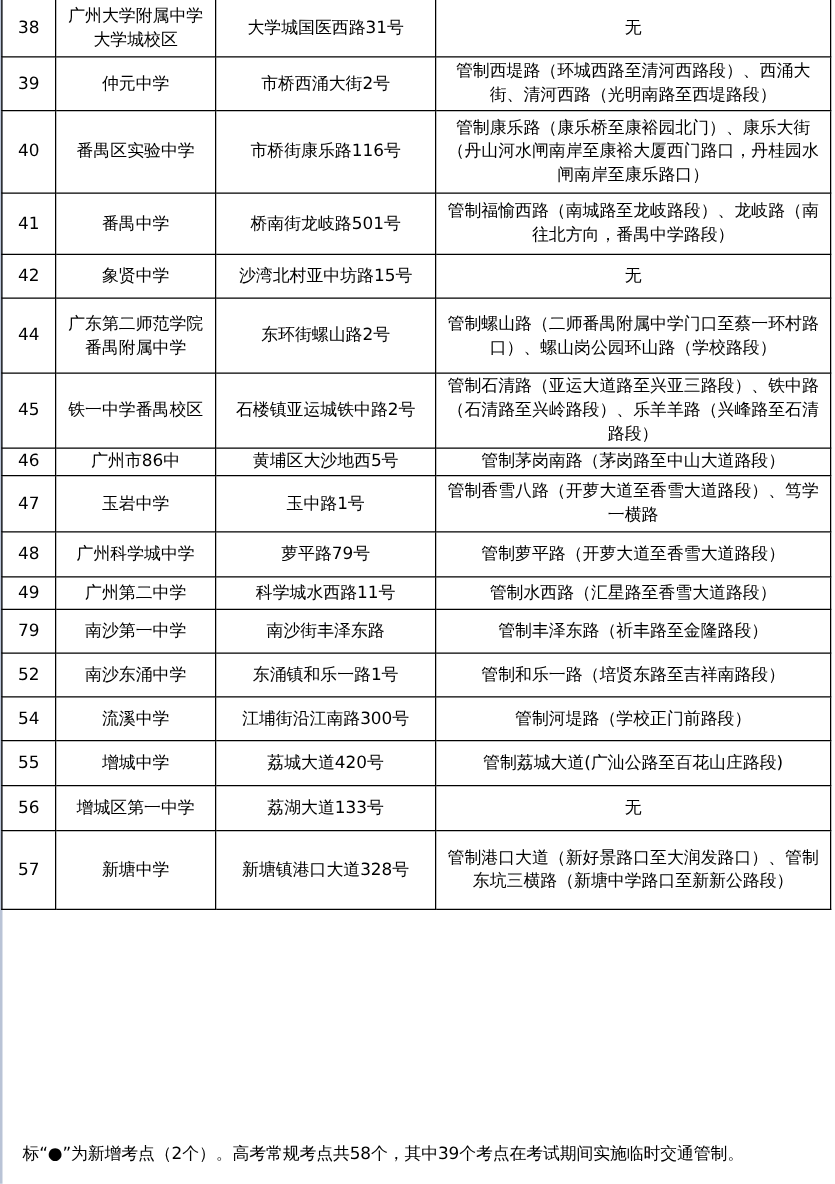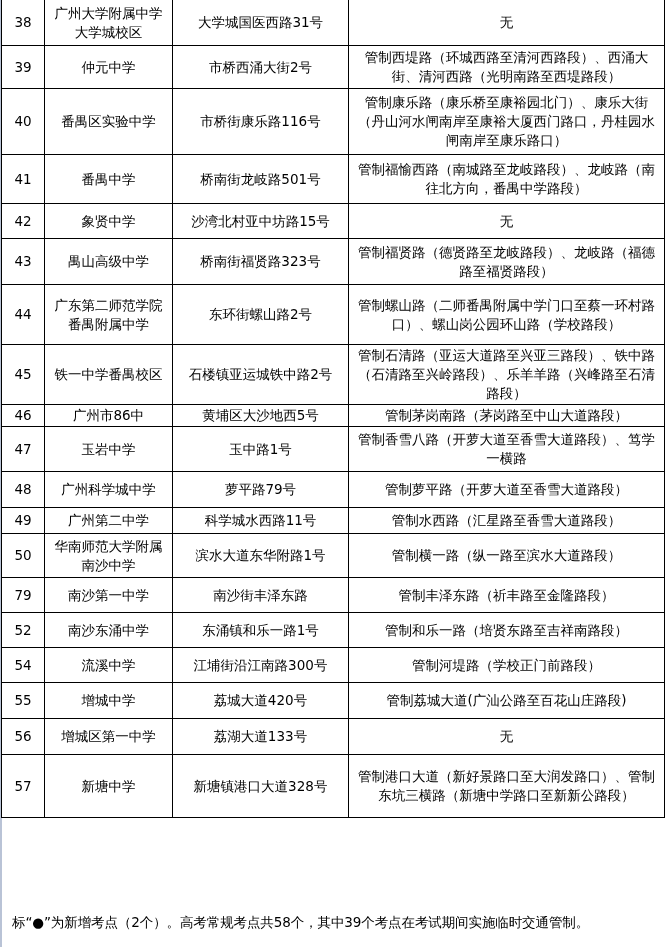--- a/index.html
+++ b/index.html
@@ -6,21 +6,21 @@
   body { width: 668px; height: 947px; position: relative; overflow: hidden;
          font-family: "DejaVu Sans", "Liberation Sans", sans-serif; color: #000; }
   .left-stripe { position: absolute; left: 0; top: 0; width: 2px; height: 947px; background: #b9c3d6; }
   table.exam { position: absolute; left: 1px; top: -1px; border-collapse: collapse; table-layout: fixed; width: 663px; border-radius: 8px; }
   table.exam td { border: 1px solid #000; text-align: center; vertical-align: middle;
                   font-size: 13.5px; line-height: 19px; padding: 0 3px; box-sizing: border-box; }
   td.c-no { width: 43px; font-size: 13px; }
   td.c-school { width: 128px; }
   td.c-addr { width: 176px; }
   td.c-traffic { width: 316px; padding: 0 4px; }
-  .footer { position: absolute; left: 12px; top: 914px; font-size: 13.5px; white-space: nowrap; letter-spacing: -0.1px; }
+  .footer { position: absolute; left: 18px; top: 914px; font-size: 13.5px; white-space: nowrap; letter-spacing: -0.1px; }
 </style>
 </head>
 <body>
 
 <div class="left-stripe"></div>
 
 <table class="exam">
   <tbody id="tbody">
     <tr style="height:46px">
       <td class="c-no">38</td>
@@ -45,26 +45,20 @@
       <td class="c-school">番禺中学</td>
       <td class="c-addr">桥南街龙岐路501号</td>
       <td class="c-traffic">管制福愉西路（南城路至龙岐路段）、龙岐路（南往北方向，番禺中学路段）</td>
     </tr>
     <tr style="height:35px">
       <td class="c-no">42</td>
       <td class="c-school">象贤中学</td>
       <td class="c-addr">沙湾北村亚中坊路15号</td>
       <td class="c-traffic">无</td>
     </tr>
-    <tr style="height:46px">
-      <td class="c-no">43</td>
-      <td class="c-school">禺山高级中学</td>
-      <td class="c-addr">桥南街福贤路323号</td>
-      <td class="c-traffic">管制福贤路（德贤路至龙岐路段）、龙岐路（福德路至福贤路段）</td>
-    </tr>
     <tr style="height:60px">
       <td class="c-no">44</td>
       <td class="c-school">广东第二师范学院番禺附属中学</td>
       <td class="c-addr">东环街螺山路2号</td>
       <td class="c-traffic">管制螺山路（二师番禺附属中学门口至蔡一环村路口）、螺山岗公园环山路（学校路段）</td>
     </tr>
     <tr style="height:60px">
       <td class="c-no">45</td>
       <td class="c-school">铁一中学番禺校区</td>
       <td class="c-addr">石楼镇亚运城铁中路2号</td>
@@ -86,26 +80,20 @@
       <td class="c-no">48</td>
       <td class="c-school">广州科学城中学</td>
       <td class="c-addr">萝平路79号</td>
       <td class="c-traffic">管制萝平路（开萝大道至香雪大道路段）</td>
     </tr>
     <tr style="height:26px">
       <td class="c-no">49</td>
       <td class="c-school">广州第二中学</td>
       <td class="c-addr">科学城水西路11号</td>
       <td class="c-traffic">管制水西路（汇星路至香雪大道路段）</td>
-    </tr>
-    <tr style="height:44px">
-      <td class="c-no">50</td>
-      <td class="c-school">华南师范大学附属南沙中学</td>
-      <td class="c-addr">滨水大道东华附路1号</td>
-      <td class="c-traffic">管制横一路（纵一路至滨水大道路段）</td>
     </tr>
     <tr style="height:35px">
       <td class="c-no">79</td>
       <td class="c-school">南沙第一中学</td>
       <td class="c-addr">南沙街丰泽东路</td>
       <td class="c-traffic">管制丰泽东路（祈丰路至金隆路段）</td>
     </tr>
     <tr style="height:35px">
       <td class="c-no">52</td>
       <td class="c-school">南沙东涌中学</td>

